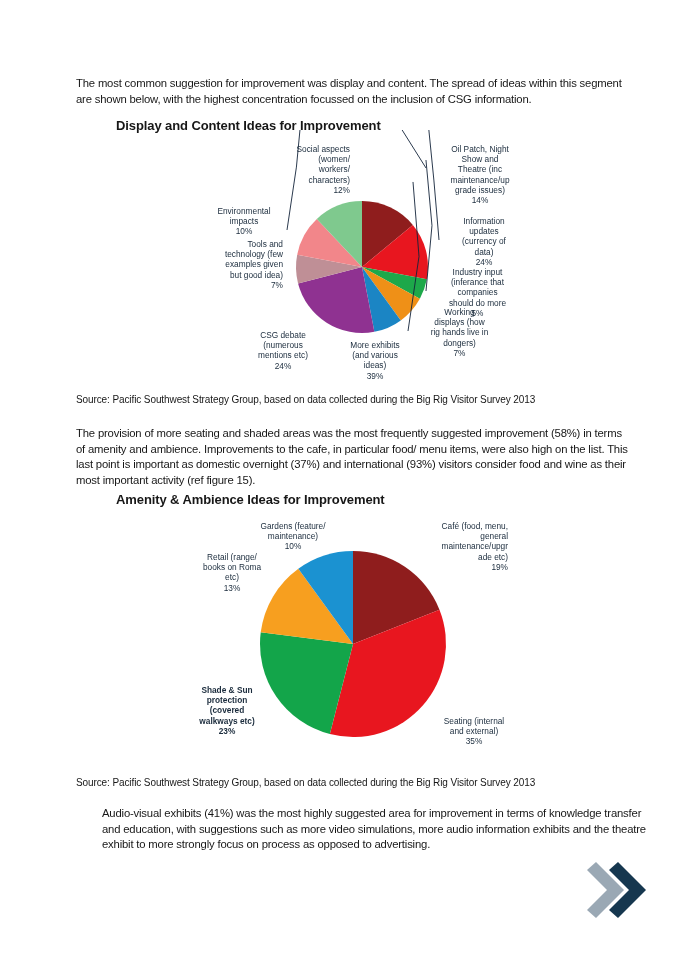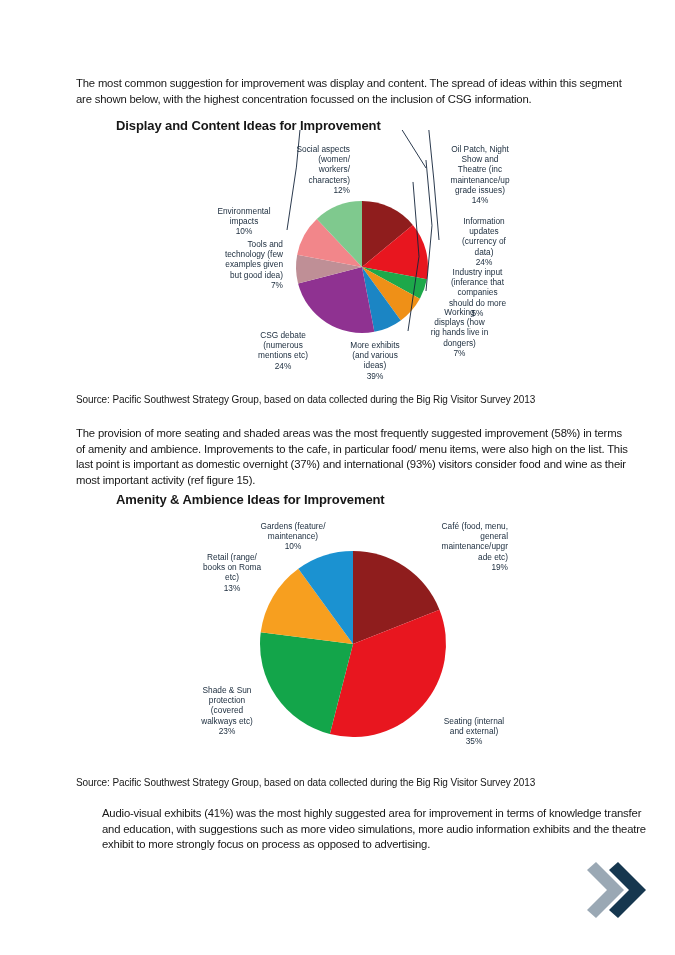--- a/index.html
+++ b/index.html
@@ -166,21 +166,21 @@
   </div>
   <div id="chart2-labels">
       <div class="pie-label" style="left: 408px; top: 521px; width: 100px; text-align: right;">Café (food, menu,
 general
 maintenance/upgr
 ade etc)
 19%</div>
       <div class="pie-label" style="left: 428px; top: 716px; width: 92px; text-align: center;">Seating (internal
 and external)
 35%</div>
-      <div class="pie-label" style="left: 182px; top: 685px; width: 90px; text-align: center;">Shade &amp; Sun
+      <div class="pie-label" style="left: 182px; top: 685px; width: 90px; text-align: center; font-weight: bold;">Shade &amp; Sun
 protection
 (covered
 walkways etc)
 23%</div>
       <div class="pie-label" style="left: 186px; top: 552px; width: 92px; text-align: center;">Retail (range/
 books on Roma
 etc)
 13%</div>
       <div class="pie-label" style="left: 243px; top: 521px; width: 100px; text-align: center;">Gardens (feature/
 maintenance)

